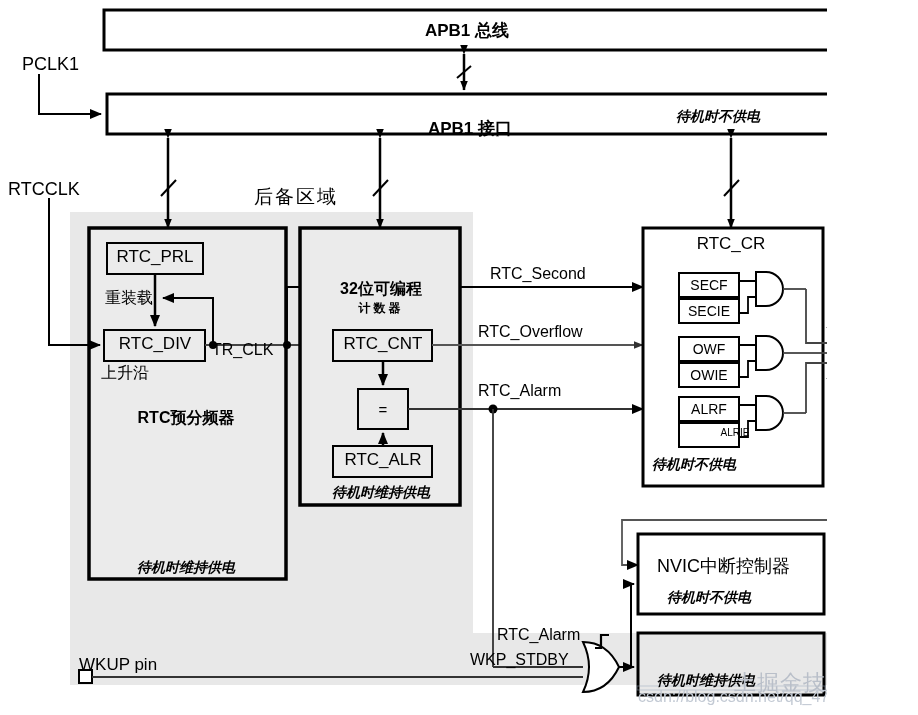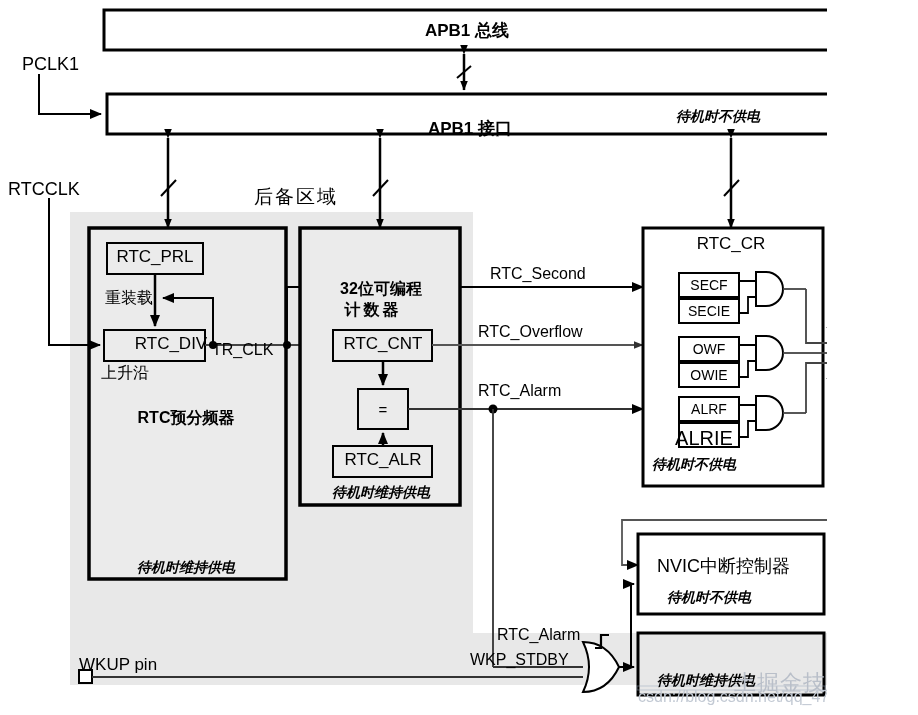--- a/index.html
+++ b/index.html
@@ -144,44 +144,44 @@
   <div class="lbl t-sans t-ital" style="left:676px;top:108px;font-size:14px;">待机时不供电</div>
 
   <div class="lbl t-sans" style="left:22px;top:54px;font-size:18px;">PCLK1</div>
   <div class="lbl t-sans" style="left:8px;top:179px;font-size:18px;">RTCCLK</div>
   <div class="lbl t-sans" style="left:79px;top:643px;font-size:17px;margin-top:12px;">WKUP pin</div>
 
   <div class="lbl t-sans ctr" style="left:288px;top:184px;font-size:19px;letter-spacing:2px;margin-left:8px;">后备区域</div>
 
   <div class="lbl t-sans ctr" style="left:155px;top:247px;font-size:17px;">RTC_PRL</div>
   <div class="lbl t-sans" style="left:105px;top:288px;font-size:16px;">重装载</div>
-  <div class="lbl t-sans ctr" style="left:155px;top:334px;font-size:17px;margin-left:16px;">RTC_DIV</div>
+  <div class="lbl t-sans ctr" style="left:155px;top:334px;font-size:17px;">RTC_DIV</div>
   <div class="lbl t-sans" style="left:101px;top:363px;font-size:16px;">上升沿</div>
   <div class="lbl t-sans" style="left:212px;top:323px;font-size:16px;margin-top:18px;">TR_CLK</div>
   <div class="lbl t-sans t-bold ctr" style="left:186px;top:408px;font-size:16px;">RTC预分频器</div>
   <div class="lbl t-sans t-ital ctr" style="left:186px;top:559px;font-size:14px;">待机时维持供电</div>
 
   <div class="lbl t-sans t-bold ctr" style="left:381px;top:279px;font-size:16px;">32位可编程</div>
-  <div class="lbl t-sans t-bold ctr" style="left:373px;top:300px;font-size:16px;letter-spacing:3px;font-family:Liberation Mono, monospace;">计数器</div>
+  <div class="lbl t-sans t-bold ctr" style="left:381px;top:300px;font-size:12px;letter-spacing:3px;font-family:Liberation Mono, monospace;">计数器</div>
   <div class="lbl t-sans ctr" style="left:383px;top:334px;font-size:17px;">RTC_CNT</div>
   <div class="lbl t-sans ctr" style="left:383px;top:401px;font-size:15px;">=</div>
   <div class="lbl t-sans ctr" style="left:383px;top:450px;font-size:17px;">RTC_ALR</div>
   <div class="lbl t-sans t-ital ctr" style="left:381px;top:484px;font-size:14px;">待机时维持供电</div>
 
   <div class="lbl t-sans" style="left:478px;top:265px;font-size:16px;margin-left:12px;">RTC_Second</div>
   <div class="lbl t-sans" style="left:478px;top:323px;font-size:16px;">RTC_Overflow</div>
   <div class="lbl t-sans" style="left:478px;top:382px;font-size:16px;">RTC_Alarm</div>
 
   <div class="lbl t-sans ctr" style="left:731px;top:234px;font-size:17px;">RTC_CR</div>
   <div class="lbl t-sans ctr" style="left:709px;top:277px;font-size:14px;">SECF</div>
   <div class="lbl t-sans ctr" style="left:709px;top:303px;font-size:14px;">SECIE</div>
   <div class="lbl t-sans ctr" style="left:709px;top:341px;font-size:14px;">OWF</div>
   <div class="lbl t-sans ctr" style="left:709px;top:367px;font-size:14px;">OWIE</div>
   <div class="lbl t-sans ctr" style="left:709px;top:401px;font-size:14px;">ALRF</div>
-  <div class="lbl t-sans ctr" style="left:704px;top:427px;font-size:20px;text-align:right;">ALRIE</div>
+  <div class="lbl t-sans ctr" style="left:735px;top:427px;font-size:10px;text-align:right;">ALRIE</div>
   <div class="lbl t-sans t-ital" style="left:652px;top:456px;font-size:14px;">待机时不供电</div>
 
   <div class="lbl t-sans" style="left:657px;top:554px;font-size:18px;">NVIC中断控制器</div>
   <div class="lbl t-sans t-ital" style="left:667px;top:589px;font-size:14px;">待机时不供电</div>
 
   <div class="lbl t-sans t-ital" style="left:657px;top:672px;font-size:14px;">待机时维持供电</div>
 
   <div class="lbl t-sans" style="left:497px;top:626px;font-size:16px;">RTC_Alarm</div>
   <div class="lbl t-sans" style="left:470px;top:651px;font-size:16px;">WKP_STDBY</div>
 

